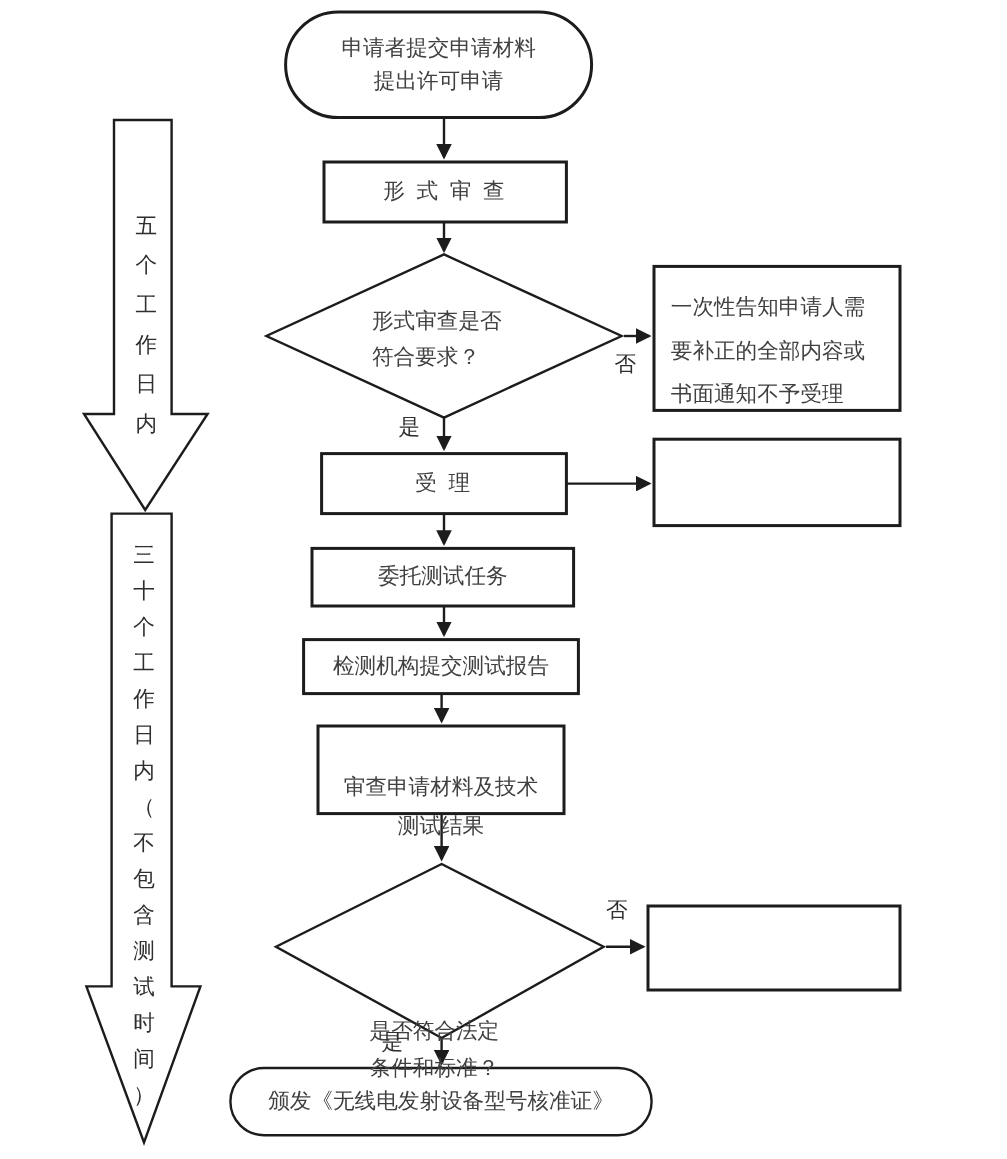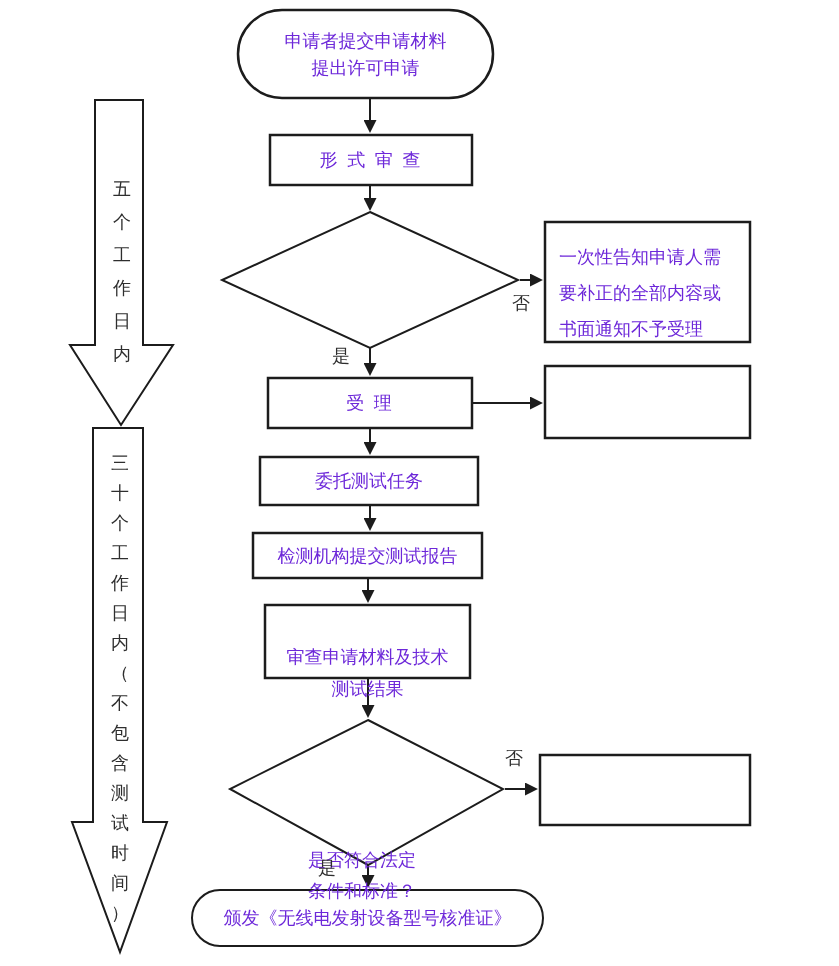--- a/index.html
+++ b/index.html
@@ -8,21 +8,21 @@
     width: 839px;
     height: 966px;
     background: #ffffff;
     font-family: "DejaVu Sans", sans-serif;
     overflow: hidden;
   }
   .canvas svg { position: absolute; left: 0; top: 0; }
   .lbl {
     position: absolute;
     white-space: pre-line;
-    color: #6d28d9;
+    color: #404040;
     font-size: 18px;
     text-align: center;
   }
   .lbl.left { text-align: left; }
   .edge-lbl {
     position: absolute;
     color: #2e2e2e;
     font-size: 18px;
     text-align: center;
     width: 30px;
@@ -87,20 +87,22 @@
       <line x1="505" y1="789" x2="536" y2="789" marker-end="url(#ah)"></line>
       <line x1="368" y1="865" x2="368" y2="886" marker-end="url(#ah)"></line>
     </g>
   </svg>
 
   <div class="lbl" style="left:238px; top:27px; width:255px; line-height:27px;">申请者提交申请材料
 提出许可申请</div>
 
   <div class="lbl" style="left:270px; top:135px; width:202px; line-height:50px; letter-spacing:2px;">形 式 审 查</div>
 
+  <div class="lbl left" style="left:310px; top:253px; width:140px; line-height:30px;">形式审查是否
+符合要求？</div>
 
   <div class="lbl left" style="left:559px; top:239px; width:186px; line-height:36px;">一次性告知申请人需
 要补正的全部内容或
 书面通知不予受理</div>
 
   <div class="lbl" style="left:268px; top:378px; width:204px; line-height:50px; letter-spacing:2px;">受  理</div>
 
 
   <div class="lbl" style="left:260px; top:457px; width:218px; line-height:48px;">委托测试任务</div>
 

